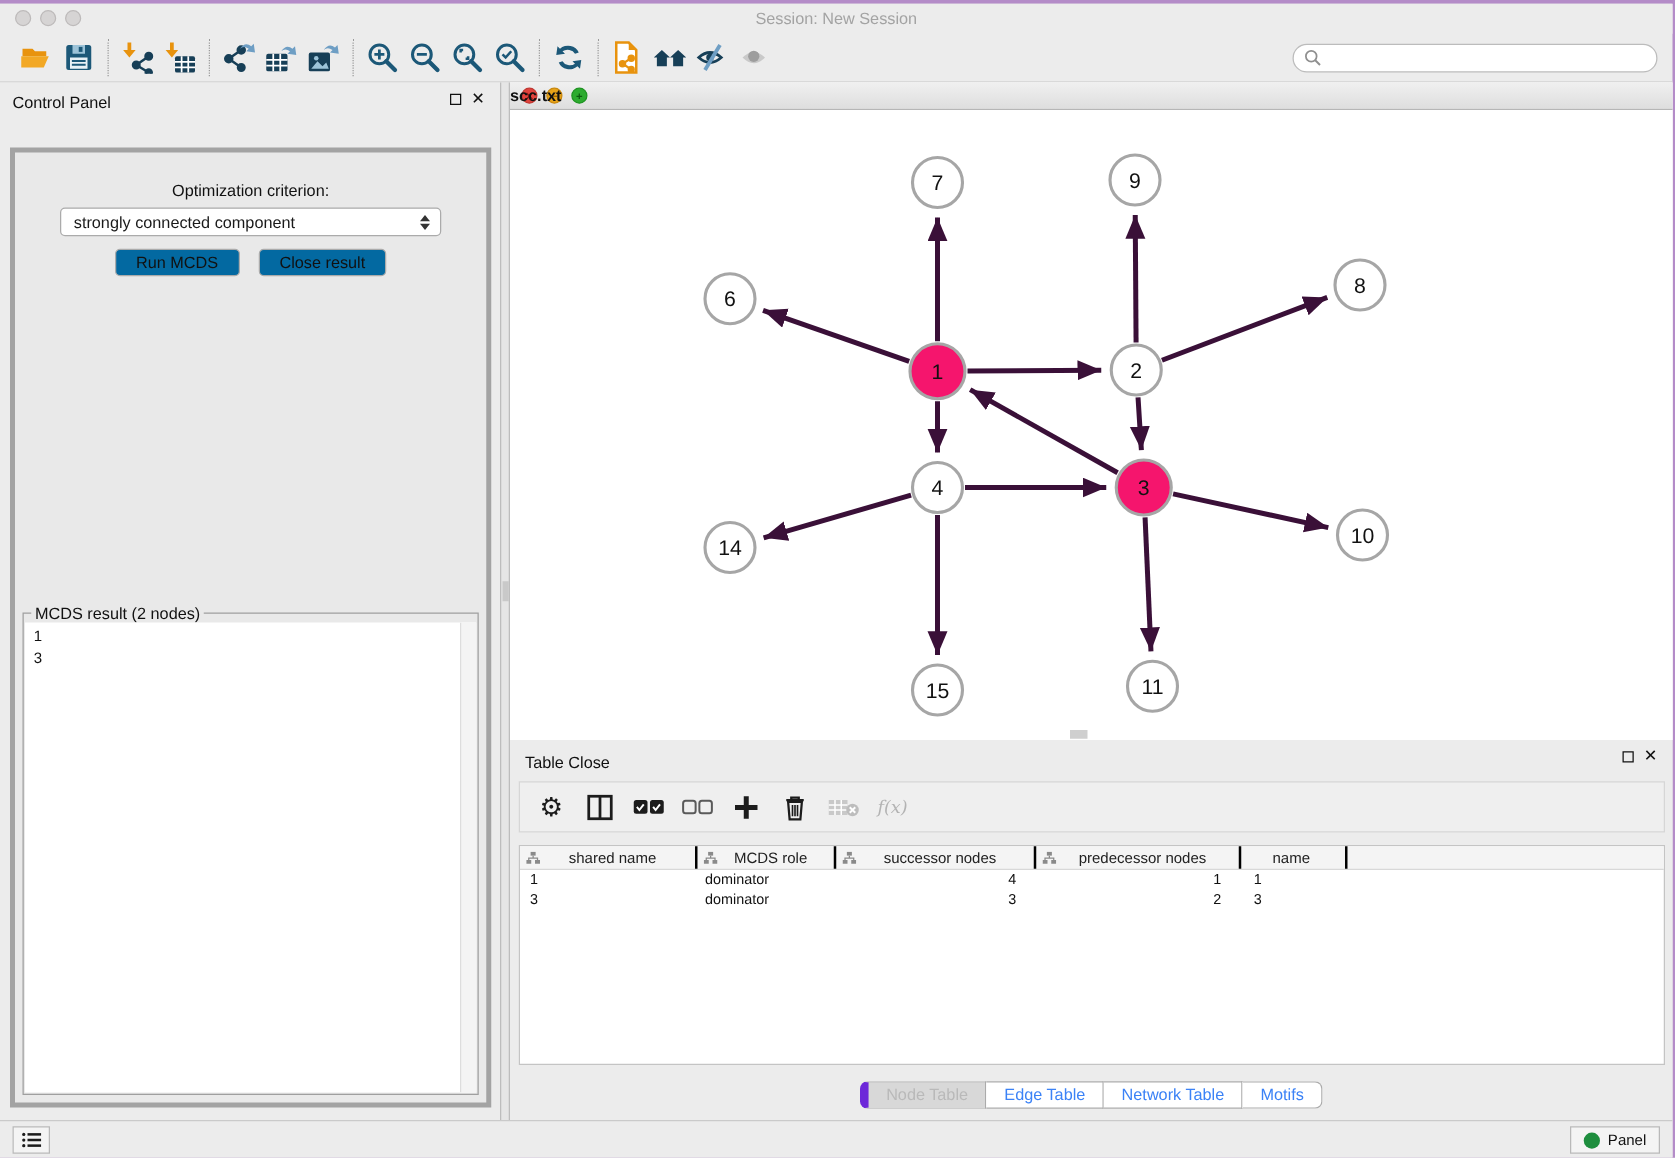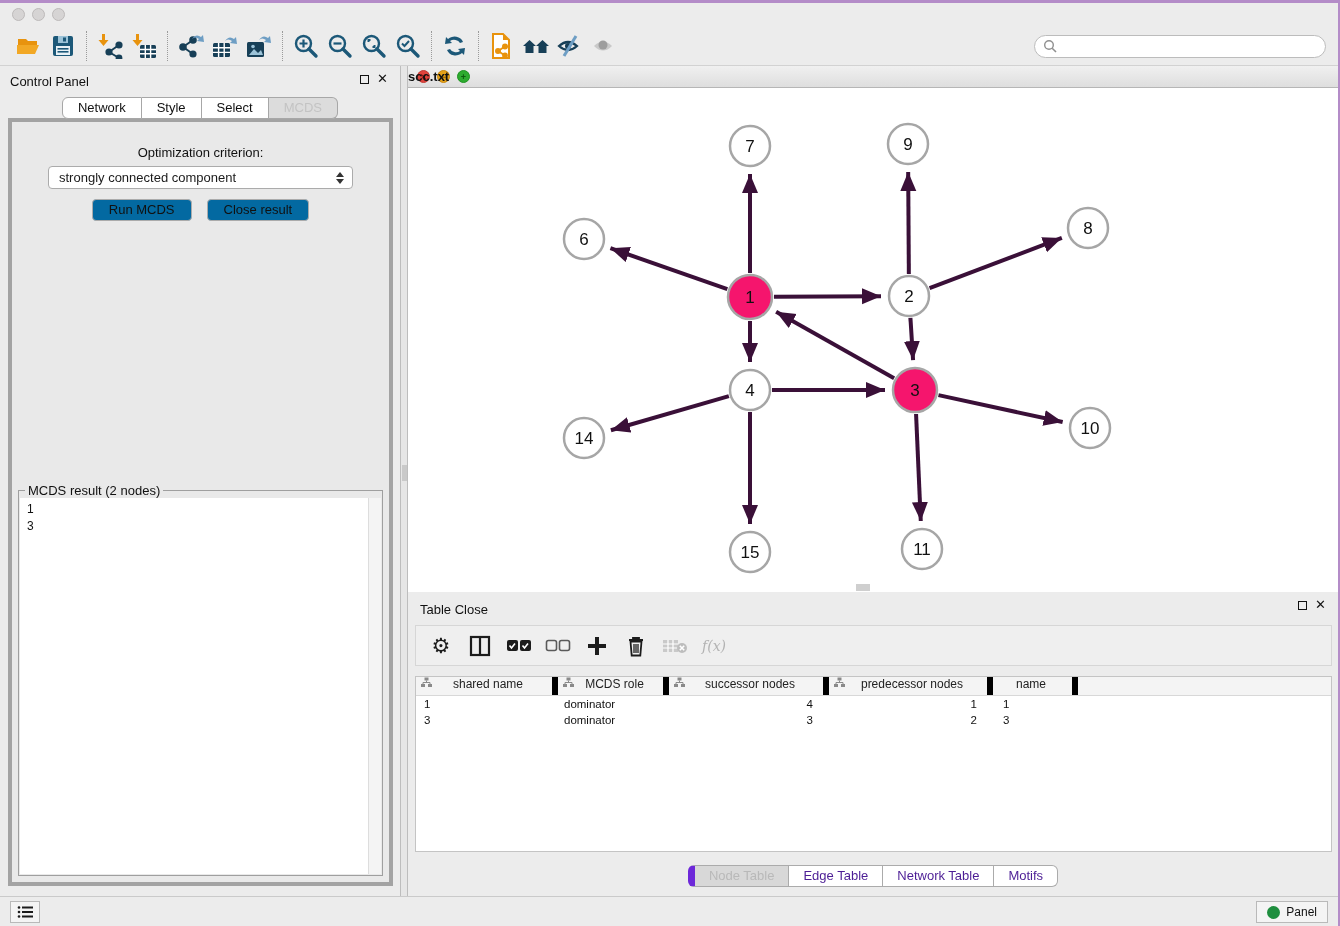--- a/index.html
+++ b/index.html
@@ -65,45 +65,46 @@
 
   
   .tpanel { position:absolute; top:589px; left:408px; right:0; bottom:30px; background:#ececec; }
   .tp-head { position:absolute; top:10px; left:12px; font-size:13px; color:#111; }
   .tp-toolbar { position:absolute; top:33px; left:7px; right:6px; height:41px; background:#efefef; border:1px solid #d6d6d6; display:flex; align-items:center; padding:0 10px; gap:9px; }
   .tp-tbtn { width:30px; height:30px; display:flex; align-items:center; justify-content:center; }
   .gear-glyph { font-size:21px; color:#1c1c1c; font-family:"DejaVu Sans",sans-serif; }
   .fx-glyph { font-family:"DejaVu Serif",serif; font-style:italic; font-size:14px; color:#b3b3b3; }
   .tbl { position:absolute; top:84px; left:7px; right:6px; height:176px; background:#fff; border:1px solid #c4c4c4; }
   .tbl-header { display:flex; height:19px; background:#f4f4f4; border-bottom:1px solid #d8d8d8; }
-  .th { display:flex; border-right:6px solid #000000; font-size:12px; color:#222; position:relative; padding-left:5px; }
+  .th { display:flex; align-items:center; border-right:2px solid #000000; font-size:12px; color:#222; position:relative; padding-left:5px; }
   .th .lbl { flex:1; text-align:center; padding-right:8px; }
   .tr { display:flex; height:16px; }
   .td { font-size:11.5px; color:#111; line-height:16px; overflow:hidden; white-space:nowrap; }
   .tp-tabs { position:absolute; bottom:9px; left:0; right:0; display:flex; justify-content:center; }
-  .tp-tab { height:22px; padding:0 14px; background:#fff; border:1px solid #ababab; border-left:none; line-height:20px; font-size:13px; color:#4c1d95; }
+  .tp-tab { height:22px; padding:0 14px; background:#fff; border:1px solid #ababab; border-left:none; line-height:20px; font-size:13px; color:#3b82f6; }
   .tp-tab:first-child { border-left:7px solid #6d28d9; border-radius:6px 0 0 6px; }
   .tp-tab:last-child { border-radius:0 6px 6px 0; }
   .tp-tab.selected { background:#d8d8d8; color:#b9b9b9; }
 
   
   .statusbar { position:absolute; bottom:0; left:0; right:0; height:30px; background:#ececec; border-top:1px solid #cacaca; }
   .sb-left { position:absolute; left:10px; top:4px; width:30px; height:22px; background:#f4f4f4; border:1px solid #b9b9b9; display:flex; align-items:center; justify-content:center; }
   .sb-mem { position:absolute; right:10px; top:4px; height:22px; background:#f4f4f4; border:1px solid #b9b9b9; display:flex; align-items:center; gap:6px; padding:0 10px; font-size:12px; color:#111; }
   .mem-dot { width:13px; height:13px; border-radius:50%; background:#1e8e3e; }
 </style>
 </head>
 <body>
 
 <div class="app">
 
   <div class="titlebar">
     <span class="tl-dot t1"></span>
     <span class="tl-dot t2"></span>
     <span class="tl-dot t3"></span>
+    <div class="main-title">Session: New Session</div>
   </div>
 
   <div class="tbar">
     <div class="tbtn">
       <svg width="26" height="24" viewBox="0 0 26 24">
           <path d="M2 5 h8 l2 2 h9 v4 H2 z" fill="#e8930e"></path>
           <path d="M1 11 h22 l-4 9 H1 z" fill="#f2a825"></path>
         </svg>
     </div>
     <div class="tbtn">
@@ -246,26 +247,20 @@
       <input type="text" value="" style="">
     </div>
   </div>
 
   <div class="cpanel">
     <div class="cp-head">Control Panel</div>
     <div class="panel-btns">
       <span class="float-box"></span>
       <span class="close-x">✕</span>
     </div>
-    <div class="cp-tabs" id="cp-tabs">
-        <div class="cp-tab">Network</div>
-        <div class="cp-tab">Style</div>
-        <div class="cp-tab">Select</div>
-        <div class="cp-tab selected">MCDS</div>
-      </div>
     <div class="cp-body">
       <div class="opt-label">Optimization criterion:</div>
       <div class="cp-select">
         <span class="val">strongly connected component</span>
         <span class="stepper">
             <i class="up"></i>
             <i class="dn"></i>
           </span>
       </div>
       <div class="cp-buttons">

